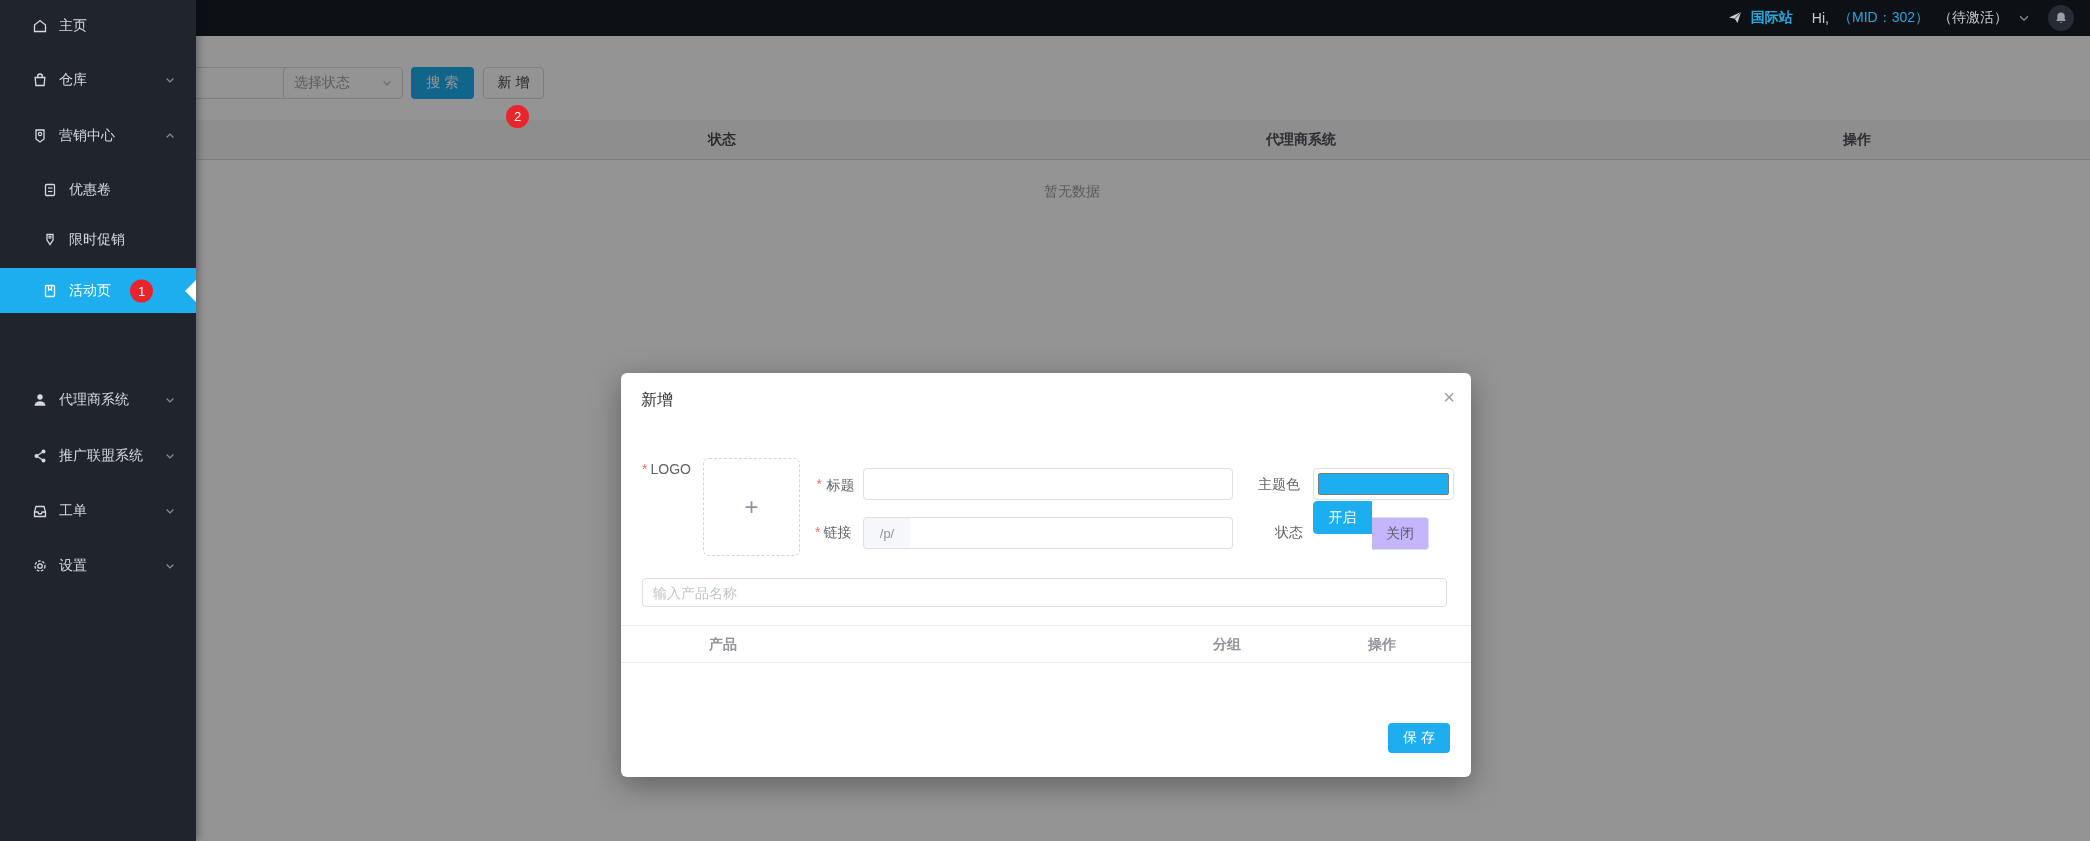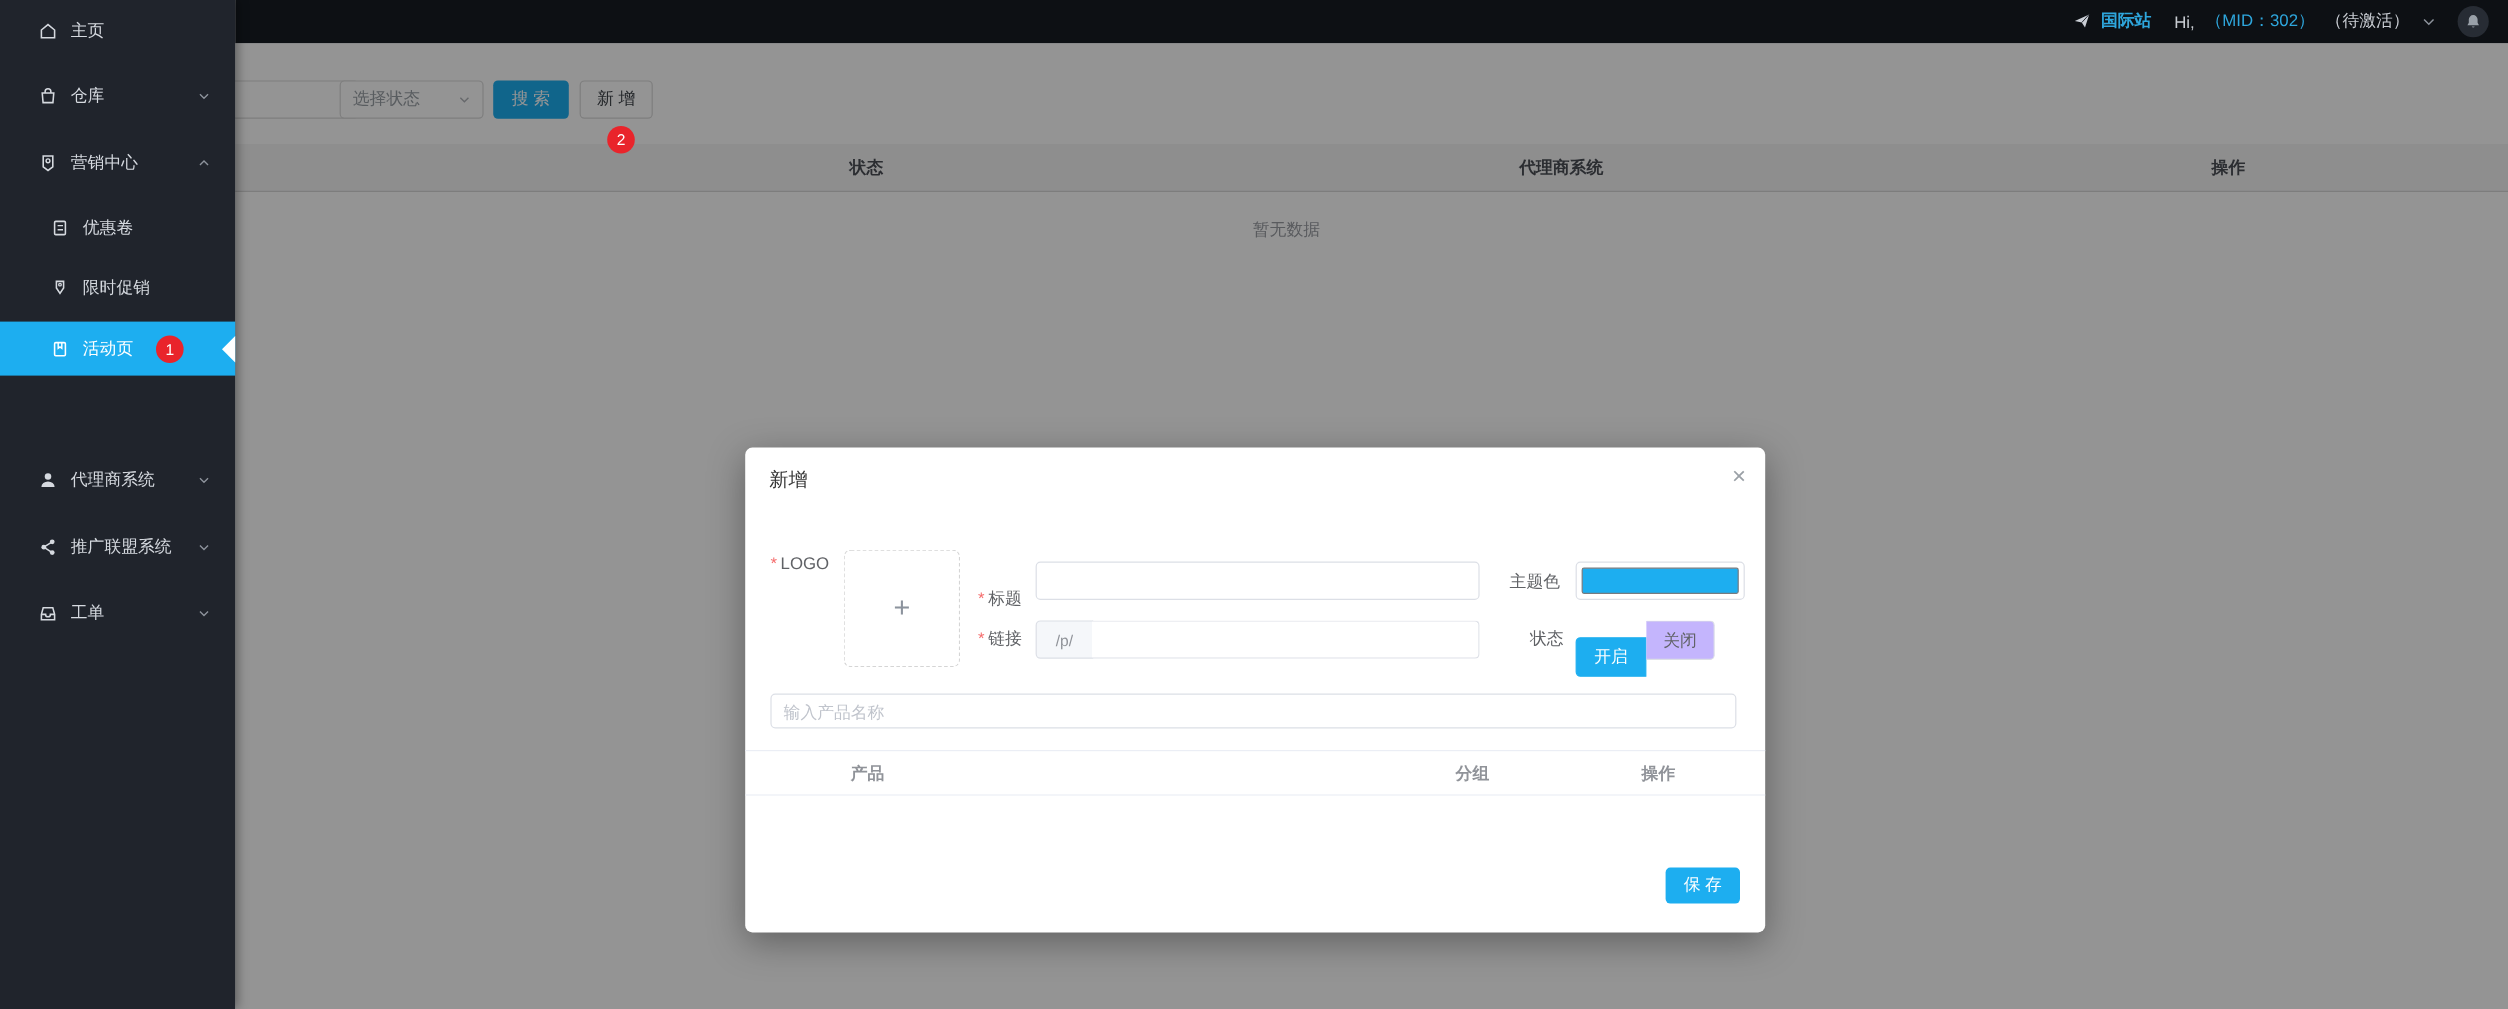--- a/index.html
+++ b/index.html
@@ -67,21 +67,21 @@
     font-size:14px; padding:0 10px; color:#333; }
   .m-input::placeholder { color:#c0c4cc; }
   .inp-title { left:242px; top:95px; width:370px; }
   .color-box { position:absolute; left:692px; top:95px; width:141px; height:32px; border:1px solid #dcdfe6;
     border-radius:4px; padding:4px; cursor:pointer; background:#fff; }
   .color-swatch { width:100%; height:100%; border:1px solid #767b80; border-radius:2px; }
   .link-addon { position:absolute; left:242px; top:144px; width:48px; height:32px; background:#f5f7fa;
     border:1px solid #dcdfe6; border-radius:4px 0 0 4px; color:#909399; font-size:13px;
     display:flex; align-items:center; justify-content:center; }
   .inp-link { left:289px; top:144px; width:323px; border-left:none; border-radius:0 4px 4px 0; }
-  .toggle-on { position:absolute; left:692px; top:158px; width:59px; height:33px; background:var(--accent,#1daef0);
+  .toggle-on { position:absolute; left:692px; top:128px; width:59px; height:33px; background:var(--accent,#1daef0);
     color:#fff; border:1px solid var(--accent,#1daef0); border-radius:4px 0 0 4px; font-size:14px; cursor:pointer; }
   .toggle-off { position:absolute; left:751px; top:144px; width:57px; height:33px; background:#c4b5fd;
     color:#606266; border:1px solid #dcdfe6; border-left:none; border-radius:0 4px 4px 0; font-size:14px; cursor:pointer; }
   .inp-product { left:21px; top:205px; width:805px; height:29px; }
   .m-tbl-head { position:absolute; left:0; top:252px; width:850px; height:38px;
     border-top:1px solid #ebeef5; border-bottom:1px solid #ebeef5; }
   .m-tbl-head span { position:absolute; top:10px; transform:translateX(-50%); color:#909399; font-weight:bold; }
   .mth-0 { left:102px; } .mth-1 { left:606px; } .mth-2 { left:761px; }
   .btn-save { position:absolute; left:767px; top:350px; width:62px; height:30px; background:var(--accent,#1daef0);
     color:#fff; border:none; border-radius:4px; font-size:14px; cursor:pointer; }
@@ -202,20 +202,30 @@
       <svg class="ic" width="16" height="16" viewBox="0 0 16 16">
         <path d="M2.5 9 L4 3.5 h8 L13.5 9 V13.5 h-11 Z" fill="none" stroke="#d5d9df" stroke-width="1.3"></path>
         <path d="M2.5 9 h3.5 a2 2 0 0 0 4 0 h3.5" fill="none" stroke="#d5d9df" stroke-width="1.3"></path>
       </svg>
       <span>工单</span>
       <svg class="chev" width="12" height="12" viewBox="0 0 16 16">
         <polyline points="3.5,6 8,10.5 12.5,6" fill="none" stroke="#8d939c" stroke-width="1.5"></polyline>
       </svg>
     </div>
 
+    <div class="s-item" style="top:546px">
+      <svg class="ic" width="16" height="16" viewBox="0 0 16 16">
+        <circle cx="8" cy="8" r="2.2" fill="none" stroke="#d5d9df" stroke-width="1.3"></circle>
+        <circle cx="8" cy="8" r="5" fill="none" stroke="#d5d9df" stroke-width="1.3" stroke-dasharray="2.6 1.6"></circle>
+      </svg>
+      <span>设置</span>
+      <svg class="chev" width="12" height="12" viewBox="0 0 16 16">
+        <polyline points="3.5,6 8,10.5 12.5,6" fill="none" stroke="#8d939c" stroke-width="1.5"></polyline>
+      </svg>
+    </div>
   </aside>
 
   <main class="content">
     <input class="tb-input" type="text" value="" style="">
     <div class="tb-select">
       <span>选择状态</span>
       <svg width="12" height="12" viewBox="0 0 16 16">
         <polyline points="3.5,6 8,10.5 12.5,6" fill="none" stroke="#b0b3b8" stroke-width="1.5"></polyline>
       </svg>
     </div>
@@ -238,21 +248,21 @@
     <div class="m-title">新增</div>
     <div class="m-close">×</div>
 
     <div class="m-label" style="left:21px; top:88px;">
       <span class="req">*</span><span>LOGO</span>
     </div>
     <div class="upload-box">
       <span class="plus">+</span>
     </div>
 
-    <div class="m-label" style="left:194px; top:117px;">
+    <div class="m-label" style="left:194px; top:104px;font-family:Liberation Mono, monospace;">
       <span class="req">*</span><span>标题</span>
     </div>
     <input class="m-input inp-title" type="text" value="" style="">
 
     <div class="m-label" style="left:637px; top:103px;">
       <span>主题色</span>
     </div>
     <div class="color-box">
       <div class="color-swatch" style="background: rgb(29, 174, 240);"></div>
     </div>

